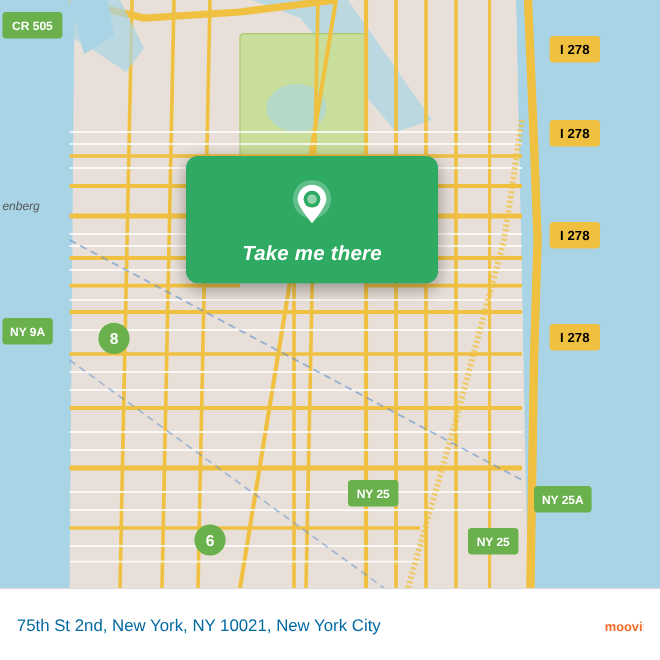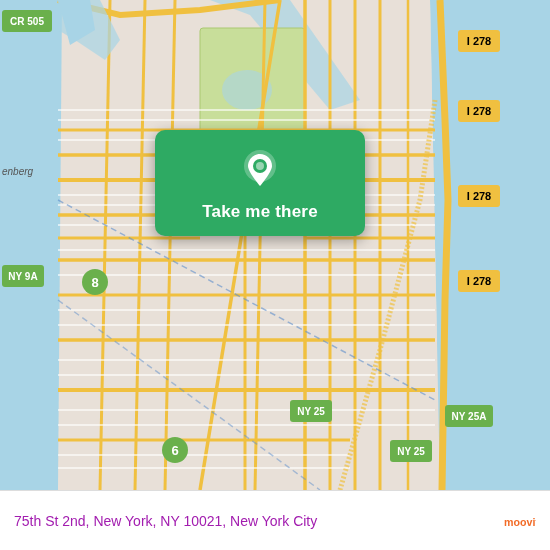--- a/index.html
+++ b/index.html
@@ -40,20 +40,21 @@
     .green-card {
       background: #2eaa63;
       border-radius: 10px;
       width: 210px;
       padding: 18px 16px 14px 16px;
       display: flex;
       flex-direction: column;
       align-items: center;
       box-shadow: 0 4px 14px rgba(0,0,0,0.35);
       cursor: pointer;
+      font-style: italic;
     }
 
     .pin-icon {
       width: 44px;
       height: 44px;
       margin-bottom: 10px;
     }
 
     .take-me-there-label {
       color: #fff;
@@ -76,21 +77,21 @@
     }
 
     .attribution {
       font-size: 10px;
       color: #666;
       margin-bottom: 2px;
     }
 
     .location-label {
       font-size: 14px;
-      color: #a21caf;
+      color: #0369a1;
       font-weight: 500;
       display: flex;
       align-items: center;
       justify-content: space-between;
     }
 
     .moovit-logo {
       display: flex;
       align-items: center;
       gap: 4px;

